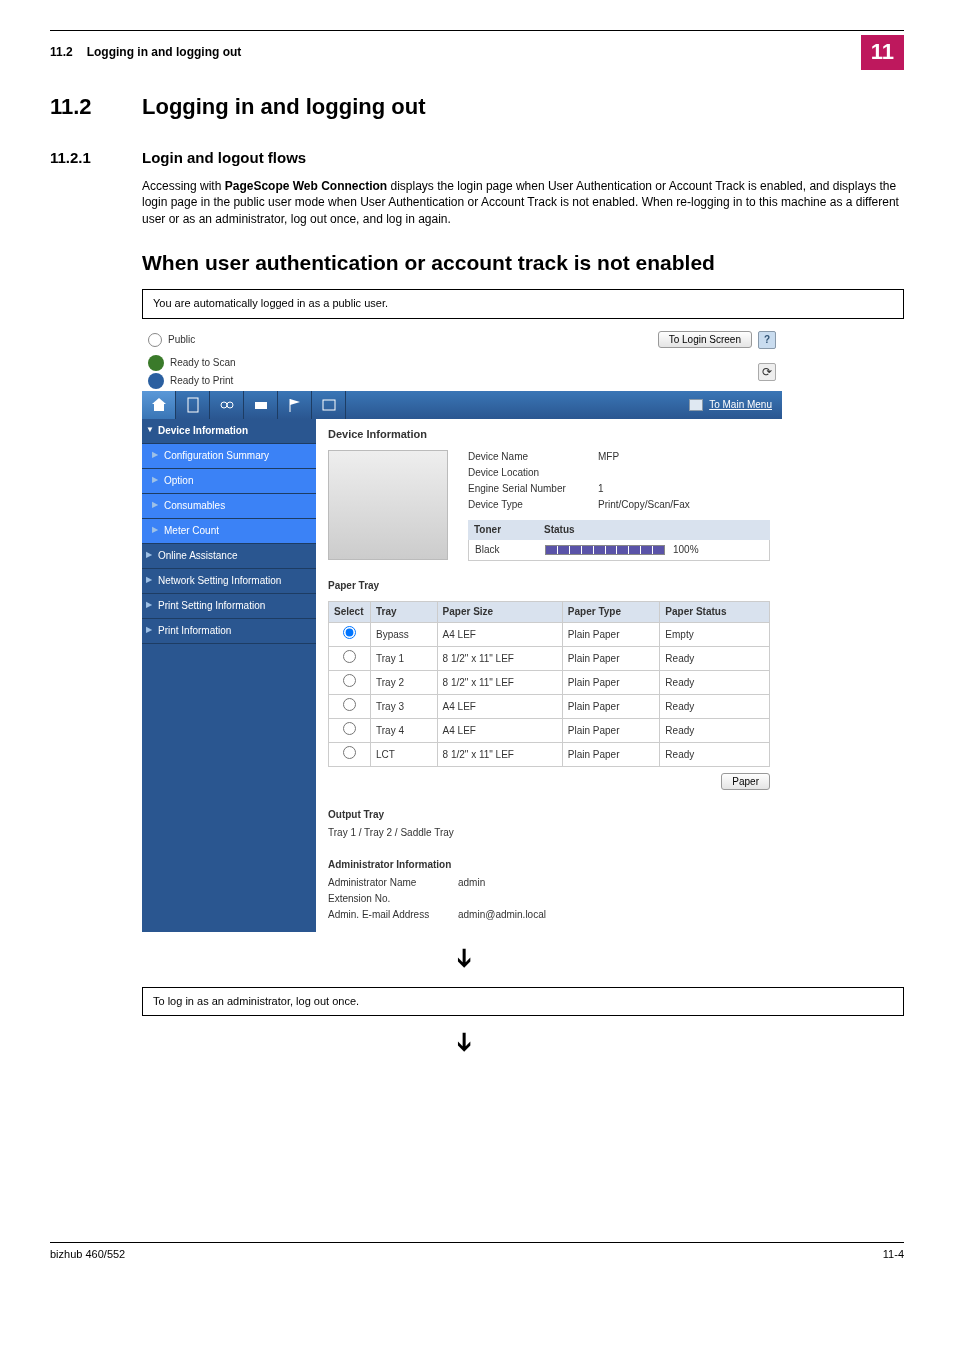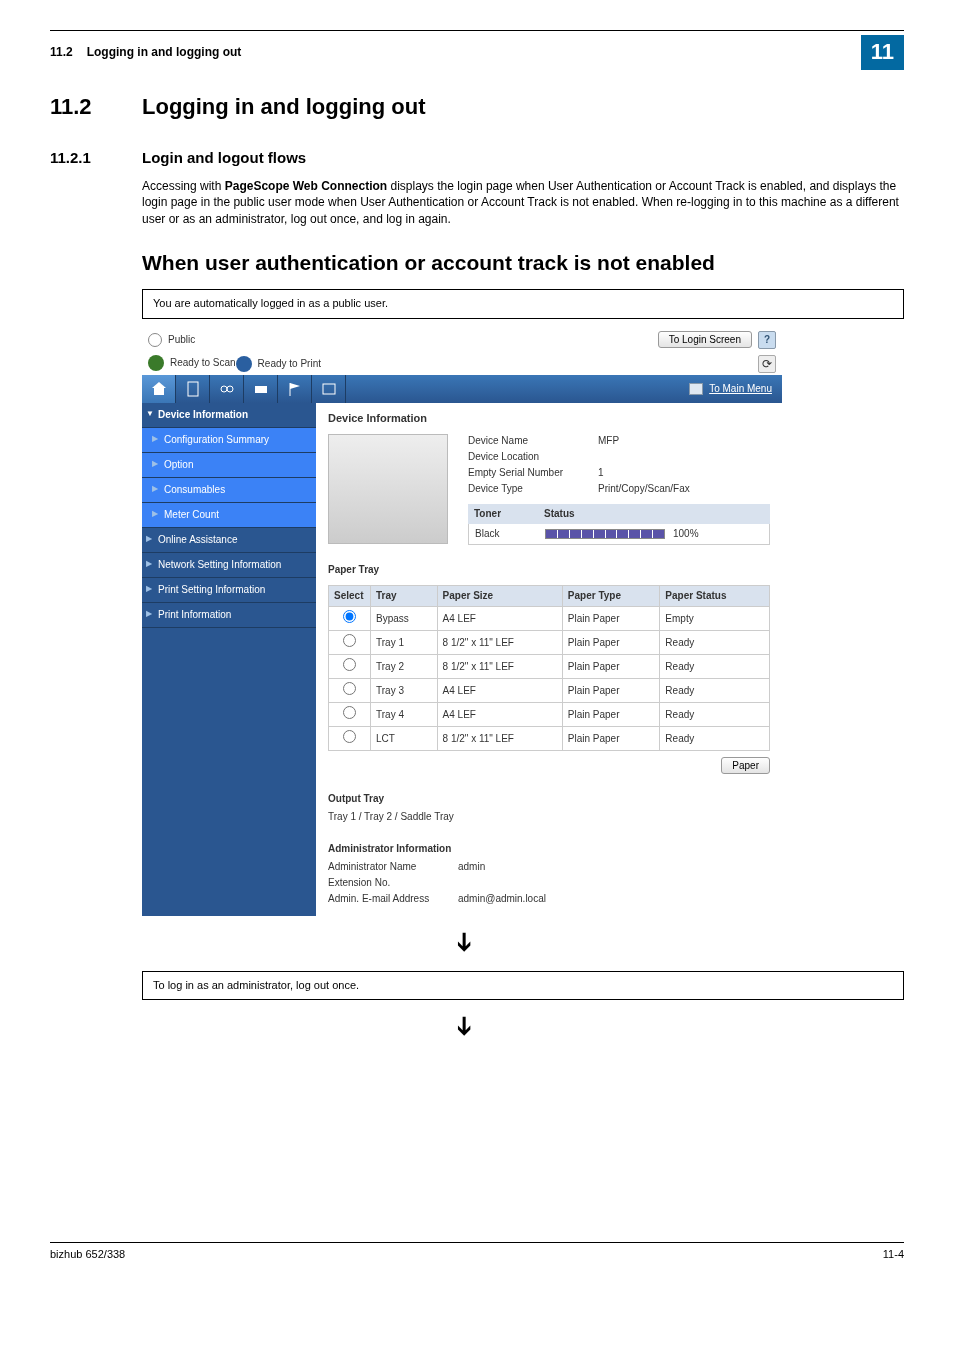--- a/index.html
+++ b/index.html
@@ -18,21 +18,21 @@
   .topbar {
     border-top: 1px solid #000;
     display: flex;
     align-items: center;
     padding: 4px 0;
     margin-bottom: 18px;
   }
   .topbar .sec { font-weight: bold; font-size: 12px; margin-right: 14px; }
   .topbar .title { font-weight: bold; font-size: 12px; flex: 1; }
   .chapnum {
-    background: #0369a1;
+    background: #be185d;
     color: #fff;
     font-size: 22px;
     font-weight: bold;
     padding: 2px 10px;
     margin-left: auto;
   }
 
   .h2row { display: flex; align-items: baseline; margin-bottom: 24px; }
   .h2row .num { font-weight: bold; font-size: 22px; width: 92px; }
   .h2row .txt { font-weight: bold; font-size: 22px; }
@@ -211,21 +211,21 @@
 
     <div class="ss-top">
       <span class="ss-user-icon"></span>
       <span class="ss-user-label">Public</span>
       <button class="ss-btn">To Login Screen</button>
       <span class="ss-help">?</span>
     </div>
 
     <div class="ss-status">
       <div class="ss-status-row">
-        <div style="display:flex;flex-direction:row;">
+        <div style="display:flex;flex-direction:column;">
           <div style="display:flex;align-items:center;margin-bottom:2px;">
             <span class="ss-status-icon"></span>
             <span>Ready to Scan</span>
           </div>
           <div style="display:flex;align-items:center;">
             <span class="ss-status-icon print"></span>
             <span>Ready to Print</span>
           </div>
         </div>
       </div>
@@ -294,21 +294,21 @@
           <div style="flex:1;">
             <div class="ss-kv">
                 <span class="k">Device Name</span>
                 <span>MFP</span>
               </div>
             <div class="ss-kv">
                 <span class="k">Device Location</span>
                 <span></span>
               </div>
             <div class="ss-kv">
-                <span class="k">Empty Serial Number</span>
+                <span class="k">Engine Serial Number</span>
                 <span>1</span>
               </div>
             <div class="ss-kv">
                 <span class="k">Device Type</span>
                 <span>Print/Copy/Scan/Fax</span>
               </div>
 
             <div class="ss-tonerhead">
               <div class="c1">Toner</div>
               <div class="c2">Status</div>
@@ -420,21 +420,21 @@
     </div>
   </div>
 
   <div class="arrow">➔</div>
 
   <div class="figbox small">To log in as an administrator, log out once.</div>
 
   <div class="arrow">➔</div>
 
   <div class="footer">
-    <span>bizhub 652/338</span>
+    <span>bizhub 460/552</span>
     <span>11-4</span>
   </div>
 
 </div>
 
 <style>
   
   .arrow { transform: none; }
   .arrow::before { content:""; }
   .arrow { }

